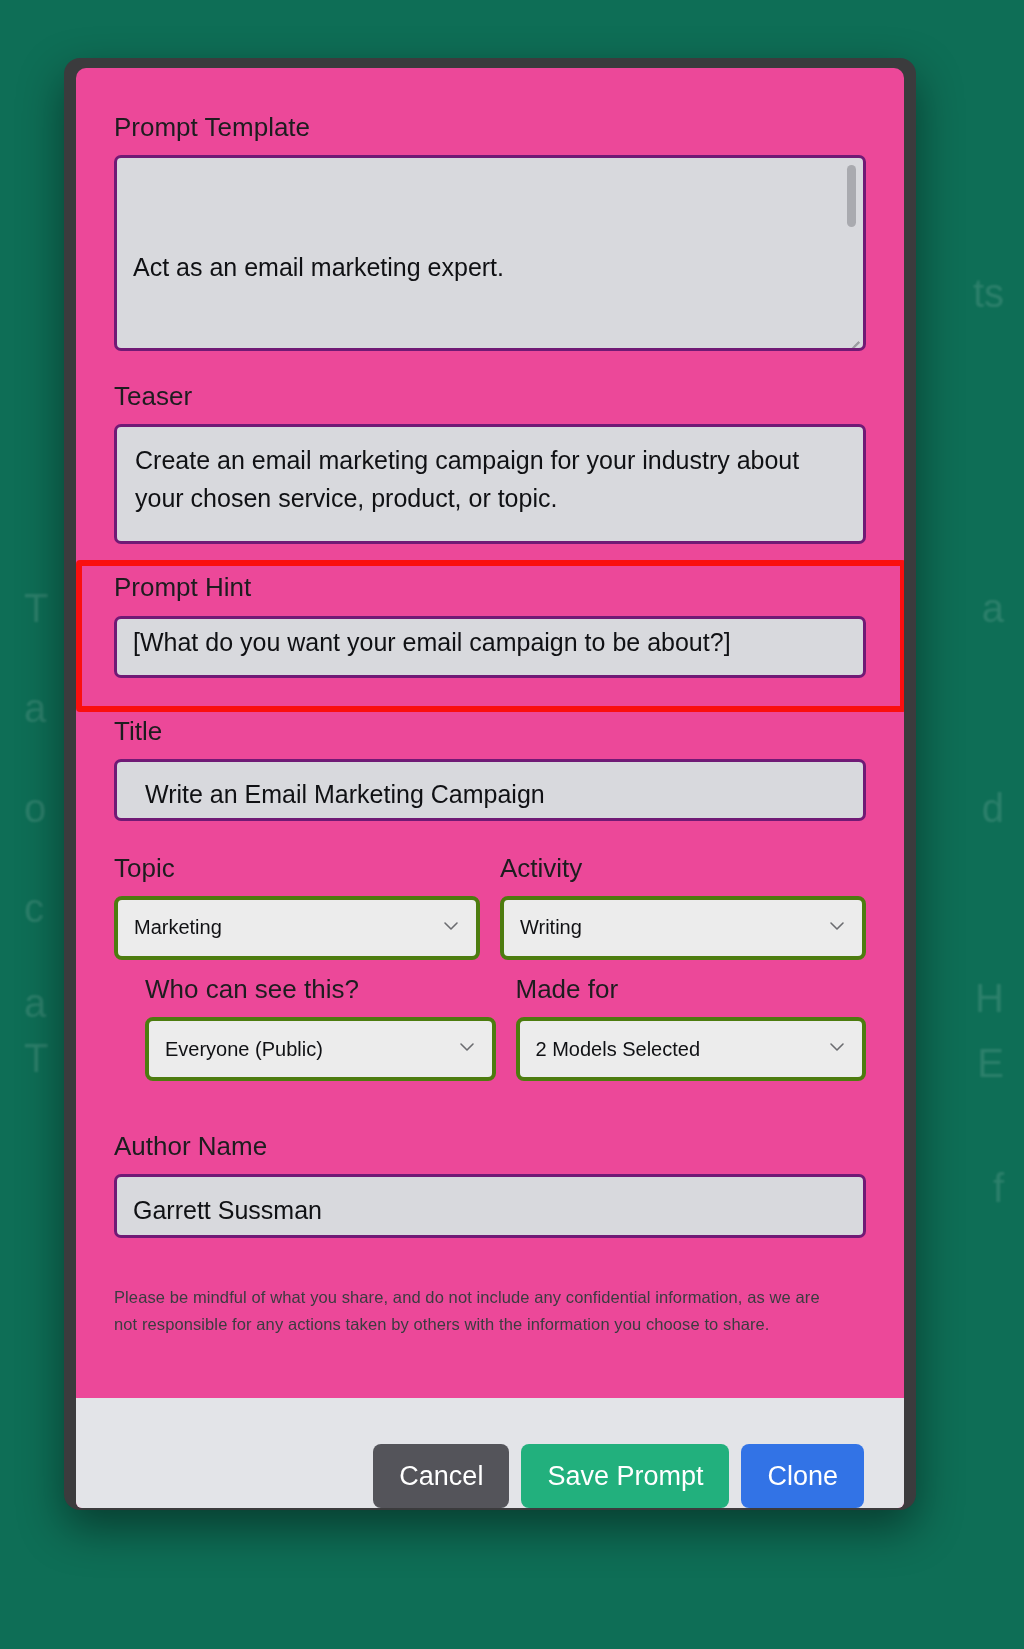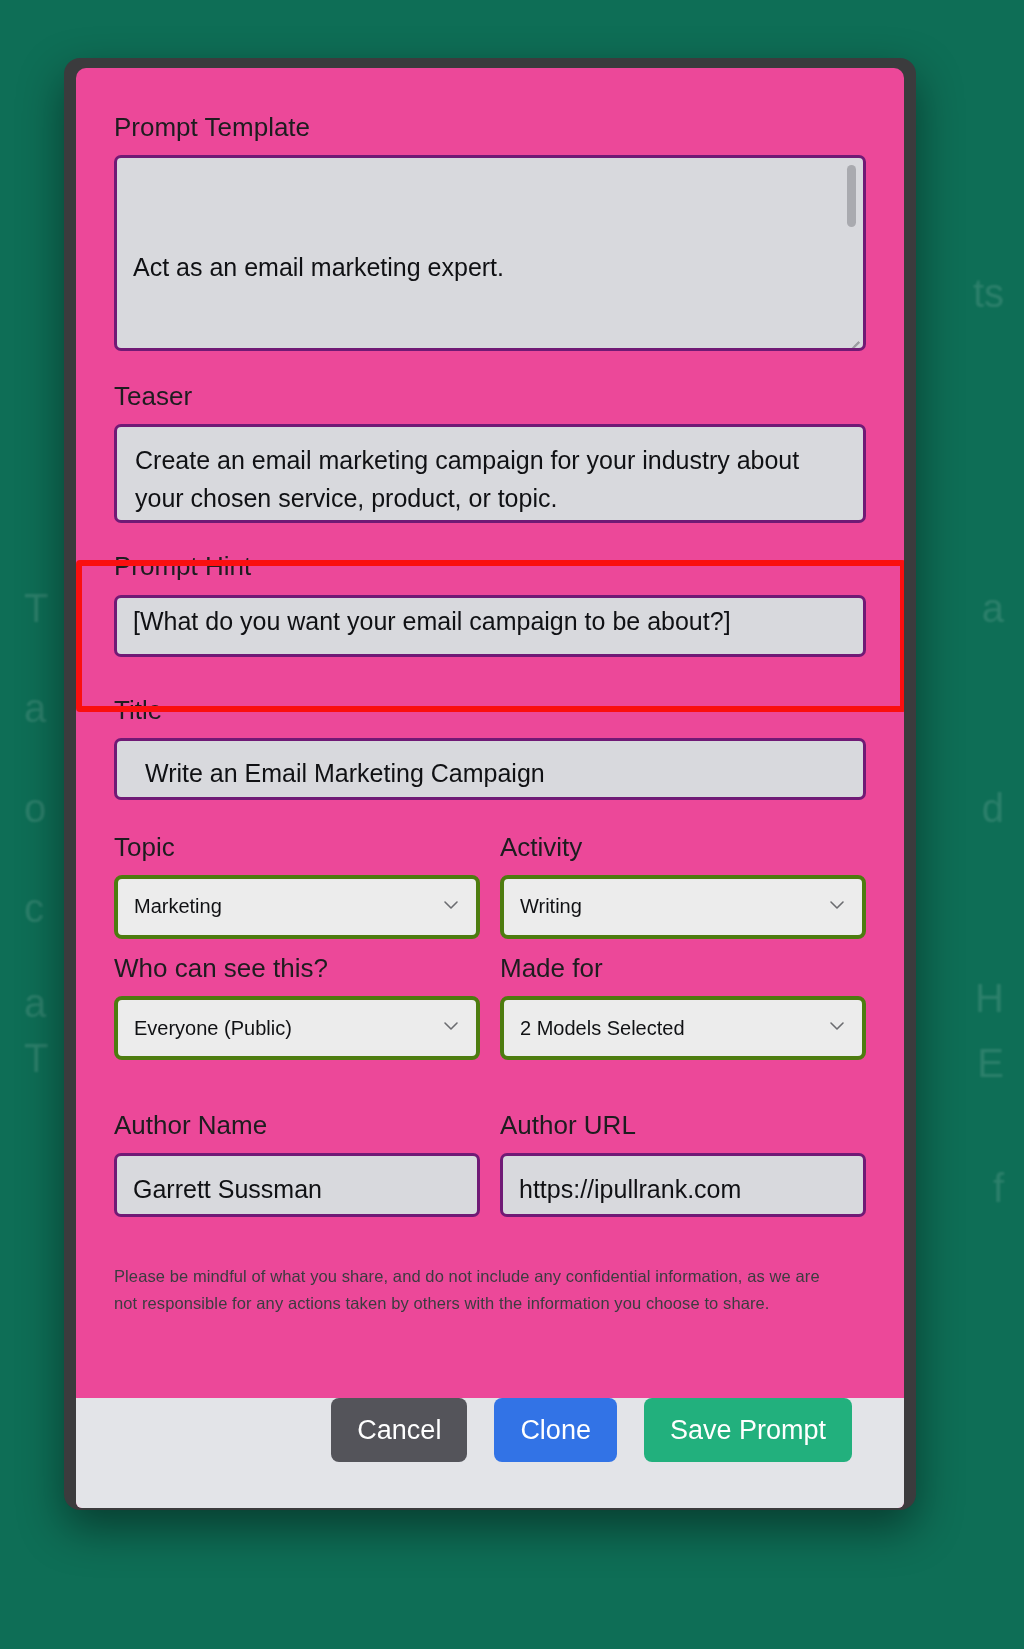--- a/index.html
+++ b/index.html
@@ -125,21 +125,21 @@
     background: #9b9ca1;
     height: 1.5px;
     transform-origin: right center;
   }
   .resize-grip i:nth-child(1) { bottom: 2px; width: 13px; transform: rotate(-45deg); }
   .resize-grip i:nth-child(2) { bottom: 2px; width: 7px;  transform: rotate(-45deg) translateX(0); right: 0; }
 
   
   #teaser-wrap { margin-bottom: 4px; }
   #teaser {
-    height: 99px;
+    height: 120px;
     position: relative;
     padding: 14px 18px;
   }
 
   
   #prompt-hint-highlight {
     position: absolute;
     left: 0px;
     right: -2px;
     top: 492px;
@@ -179,43 +179,43 @@
     position: absolute;
     right: 16px;
     top: 50%;
     width: 18px;
     height: 18px;
     margin-top: -11px;
   }
   .select-box .chev svg { display: block; }
 
   #row-topic { margin-bottom: 14px; }
-  #row-visibility { margin-bottom: 50px; }
+  #row-visibility { margin-bottom: 50px; margin-left: 31px; }
   #row-author { margin-bottom: 0; }
 
   
   #disclaimer {
     margin-top: 46px;
     font-size: 16.5px;
     line-height: 1.6;
     color: #3b3c40;
     letter-spacing: 0.1px;
     max-width: 730px;
   }
 
   
   #dialog-footer {
     flex: 0 0 auto;
     height: 110px;
     background: #e3e4e8;
     display: flex;
-    align-items: flex-start;
+    align-items: flex-end;
     justify-content: flex-end;
-    gap: 27px;
-    padding: 0 52px;
+    gap: 12px;
+    padding: 0 40px;
   }
   .btn {
     border: none;
     border-radius: 8px;
     font-family: "Liberation Sans", sans-serif;
     font-size: 27px;
     color: #ffffff;
     height: 64px;
     padding: 0 26px;
     cursor: pointer;
@@ -333,29 +333,25 @@
           </span>
         </div>
       </div>
     </div>
 
     <div class="row2" id="row-author">
       <div class="col">
         <div class="field-label">Author Name</div>
         <div class="control" style="height:64px;padding:14px 16px">Garrett Sussman</div>
       </div>
-      <div class="col">
-        <div class="field-label">Author URL</div>
-        <div class="control" style="height:64px;padding:14px 16px">https://ipullrank.com</div>
-      </div>
     </div>
 
     <div id="disclaimer">Please be mindful of what you share, and do not include any confidential information, as we are not responsible for any actions taken by others with the information you choose to share.</div>
 
   </div>
 
   <div id="dialog-footer">
     <button class="btn" id="btn-cancel">Cancel</button>
+    <button class="btn" id="btn-save">Save Prompt</button>
     <button class="btn" id="btn-clone">Clone</button>
-    <button class="btn" id="btn-save">Save Prompt</button>
   </div>
 
 </div>
 
 </body></html>

